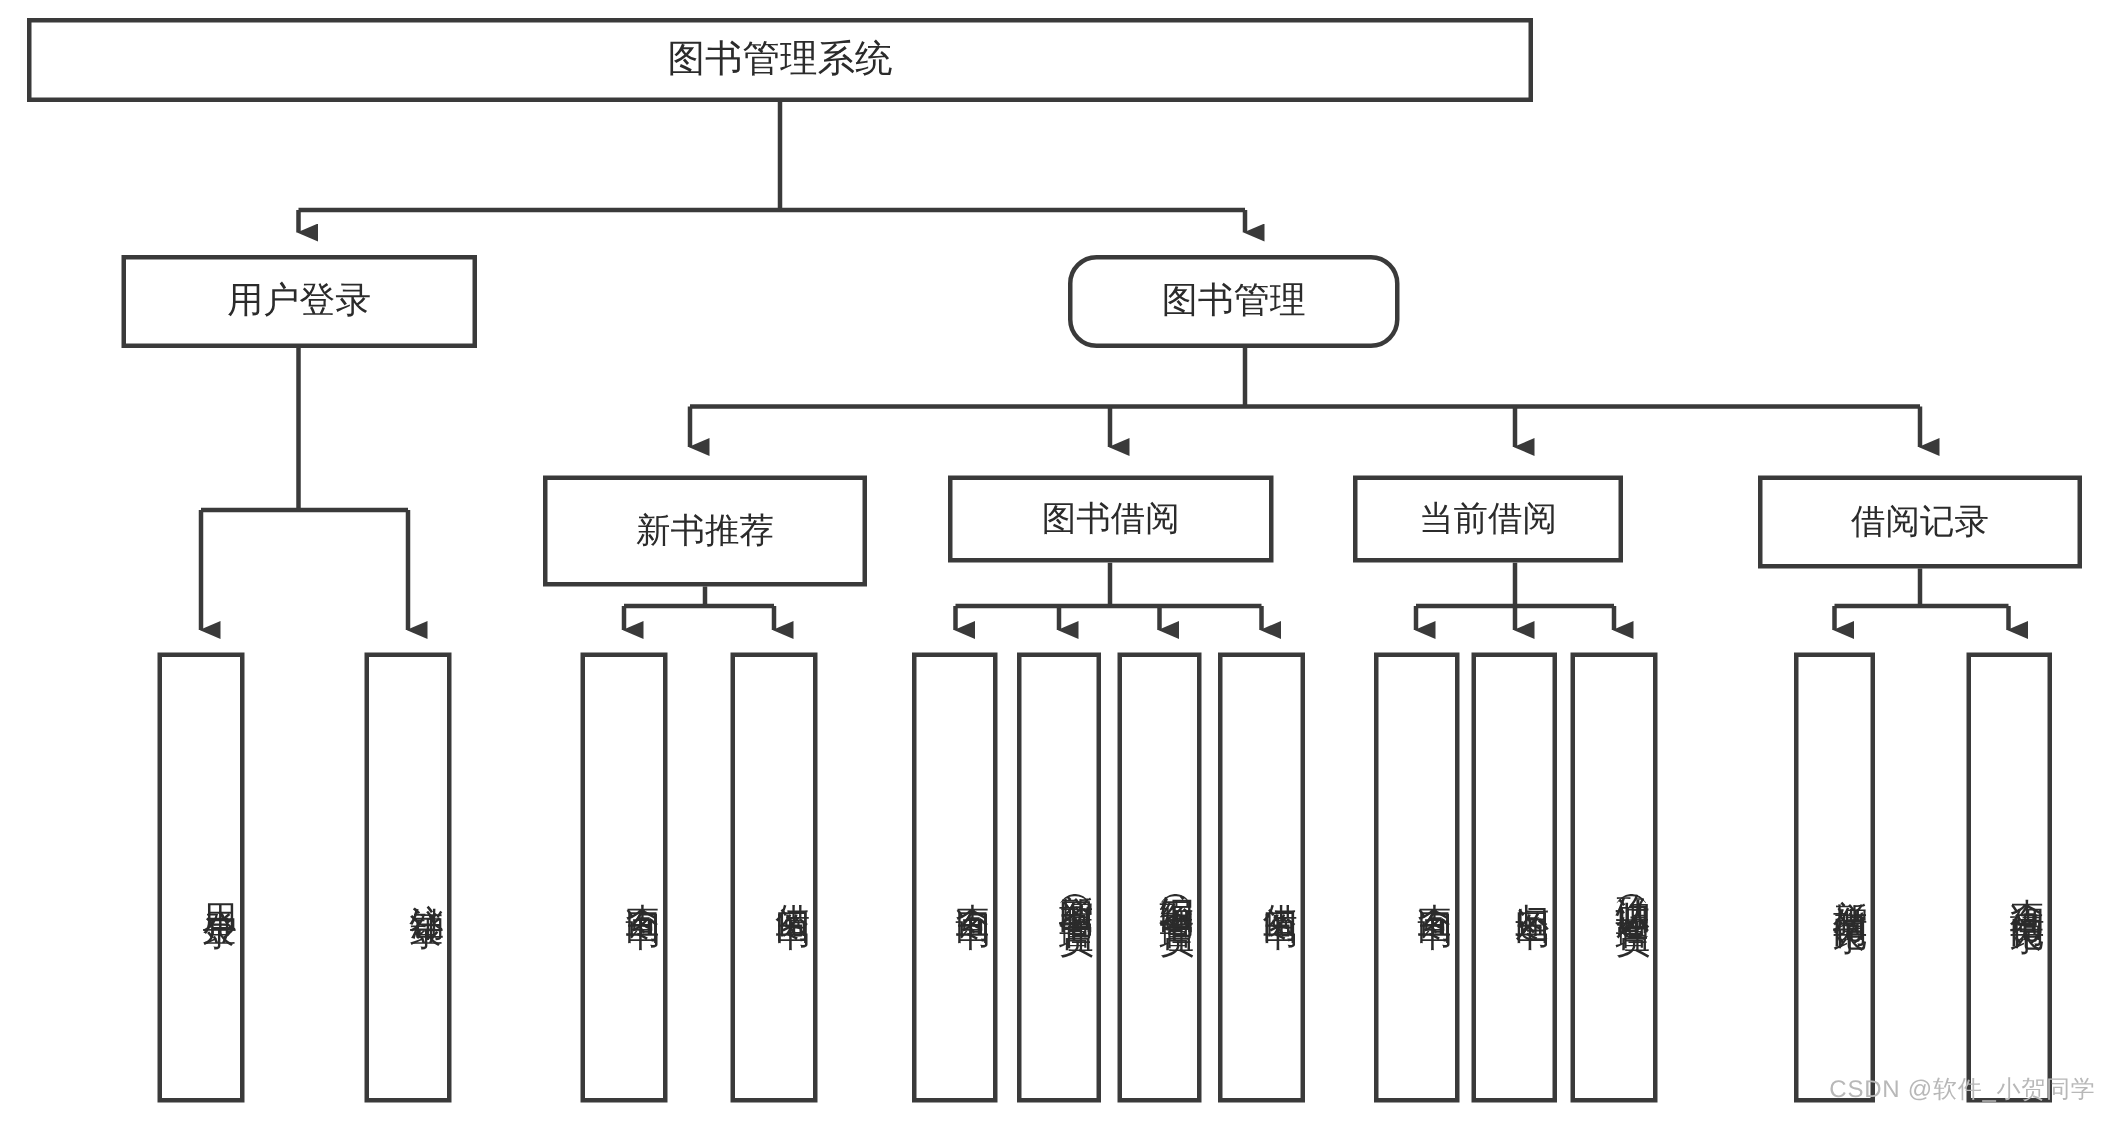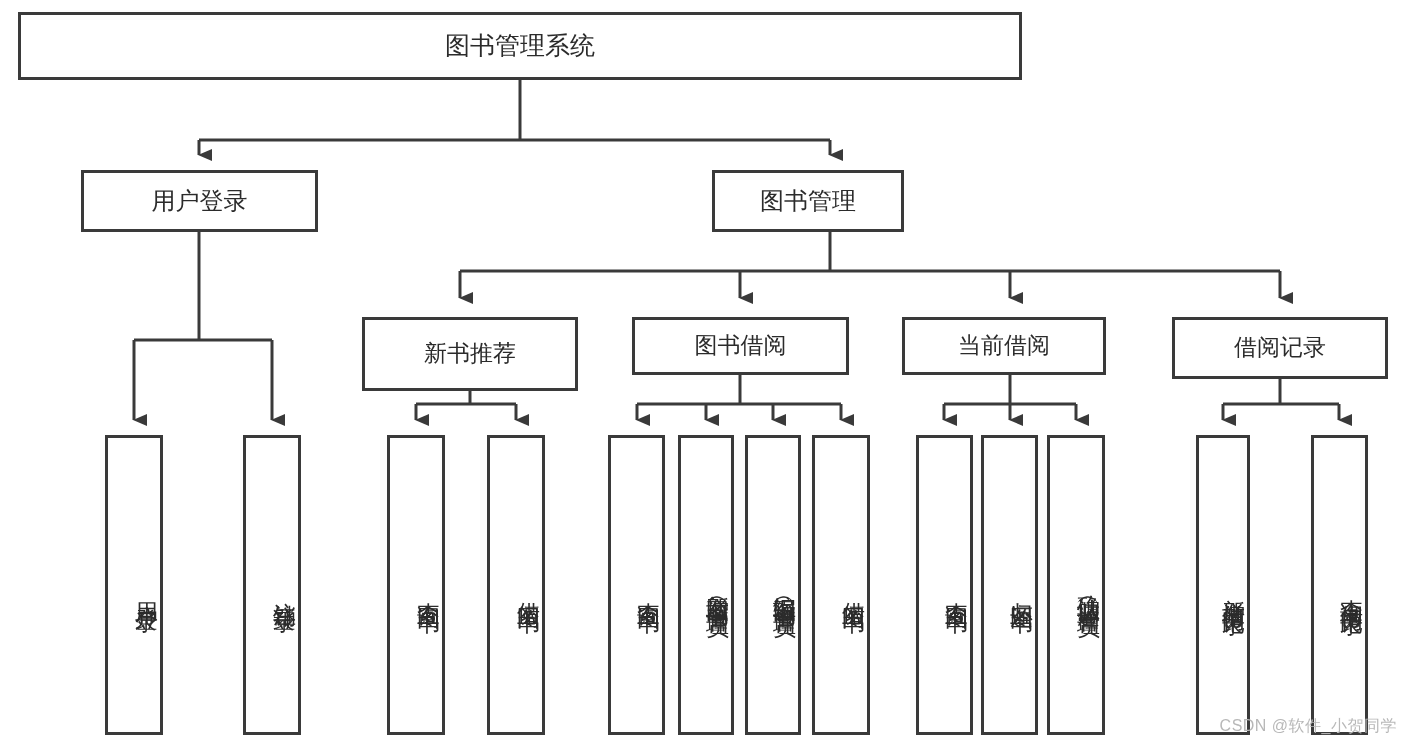--- a/index.html
+++ b/index.html
@@ -116,28 +116,28 @@
     <path class="link-line" d="M 944 404 L 944 420" marker-end="url(#arrow)"></path>
     <path class="link-line" d="M 1010 404 L 1010 420" marker-end="url(#arrow)"></path>
     <path class="link-line" d="M 1076 404 L 1076 420" marker-end="url(#arrow)"></path>
 
     <path class="link-line" d="M 1280 375 L 1280 404"></path>
     <path class="link-line" d="M 1223 404 L 1339 404"></path>
     <path class="link-line" d="M 1223 404 L 1223 420" marker-end="url(#arrow)"></path>
     <path class="link-line" d="M 1339 404 L 1339 420" marker-end="url(#arrow)"></path>
   </svg>
 
-  <div class="node root" style="left: 18px; top: 12px; width: 1004px; height: 68px;">图书管理系统</div>
+  <div class="node root" style="left: 18px; top: 12px; width: 1004px; height: 56px;">图书管理系统</div>
 
   <div class="node lvl2" style="left: 81px; top: 170px; width: 237px; height: 62px;">用户登录</div>
-  <div class="node lvl2" style="left: 712px; top: 170px; width: 192px; height: 62px;">图书管理</div>
+  <div class="node lvl2" style="left: 712px; top: 170px; width: 221px; height: 62px; border-radius: 19px;">图书管理</div>
 
   <div class="node lvl3" style="left: 362px; top: 317px; width: 216px; height: 74px;">新书推荐</div>
   <div class="node lvl3" style="left: 632px; top: 317px; width: 217px; height: 58px; text-align: right;">图书借阅</div>
-  <div class="node lvl3" style="left: 902px; top: 317px; width: 204px; height: 58px;">当前借阅</div>
+  <div class="node lvl3" style="left: 902px; top: 317px; width: 180px; height: 58px;">当前借阅</div>
   <div class="node lvl3" style="left: 1172px; top: 317px; width: 216px; height: 62px;">借阅记录</div>
 
   <div class="node leaf" style="left: 105px; top: 435px; width: 58px; height: 300px;">用户登录</div>
   <div class="node leaf" style="left: 243px; top: 435px; width: 58px; height: 300px;">注销登录</div>
   <div class="node leaf" style="left: 387px; top: 435px; width: 58px; height: 300px;">查询图书</div>
   <div class="node leaf" style="left: 487px; top: 435px; width: 58px; height: 300px;">借阅图书</div>
   <div class="node leaf" style="left: 608px; top: 435px; width: 57px; height: 300px;">查询图书</div>
   <div class="node leaf" style="left: 678px; top: 435px; width: 56px; height: 300px;">新增图书（管理员）</div>
   <div class="node leaf" style="left: 745px; top: 435px; width: 56px; height: 300px;">编辑图书（管理员）</div>
   <div class="node leaf" style="left: 812px; top: 435px; width: 58px; height: 300px;">借阅图书</div>

